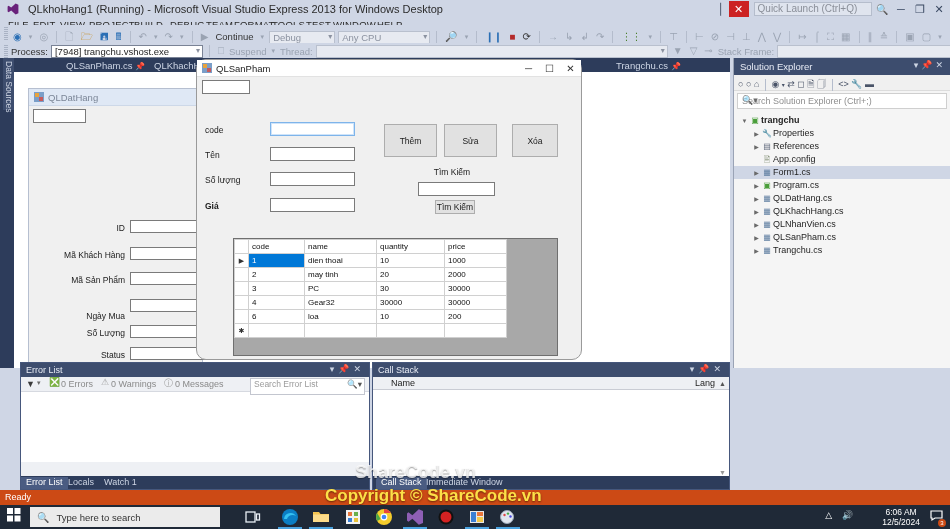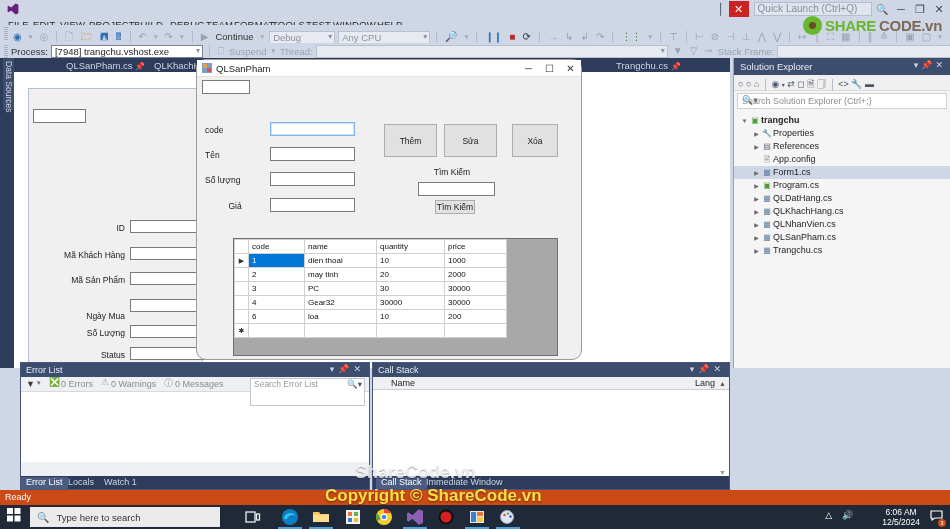--- a/index.html
+++ b/index.html
@@ -103,21 +103,21 @@
   .panel { position:absolute; background:#eef0f4; border:1px solid #46577c; }
   .p-hdr { height:14px; background:#3d4d6e; color:#e8ecf5; font-size:9px; padding:2px 0 0 5px; position:relative; }
   .p-hdr .ctr { position:absolute; right:4px; top:1px; color:#cdd5e4; font-size:9px; letter-spacing:4px; }
   .p-tool { height:15px; background:#eef0f4; border-bottom:1px solid #d6d9e0; font-size:9px; color:#3a3a3a; position:relative; }
   .p-cols { height:14px; background:#eef0f4; border-bottom:1px solid #c9ccd4; font-size:9px; color:#1e1e1e; position:relative; }
   .p-cols span { position:absolute; top:1px; }
   .p-body { background:#fff; }
   .p-tabs { position:absolute; bottom:0; left:0; height:13px; width:100%; background:#2d3c5b; }
   .p-tabs .t { position:absolute; top:1px; height:12px; font-size:9px; color:#cdd5e4; padding:0 5px; }
   .p-tabs .t.sel { background:#4a5c82; color:#fff; }
-  .srchbox { position:absolute; right:4px; top:1px; width:115px; height:28px; background:#fff; border:1px solid #c3c6cf; font-size:8.5px; color:#9a9a9a; padding:0 12px 0 3px; line-height:11px; }
+  .srchbox { position:absolute; right:4px; top:1px; width:115px; height:17px; background:#fff; border:1px solid #c3c6cf; font-size:8.5px; color:#9a9a9a; padding:0 12px 0 3px; line-height:11px; }
   .srchbox .mg { position:absolute; right:2px; top:0px; color:#555; }
 
   
   .statusbar { position:absolute; left:0; top:490px; width:950px; height:18px; background:#cc4a15; color:#fff; font-size:9px; padding:2px 0 0 5px; }
 
   
   .taskbar { position:absolute; left:0; top:505px; width:950px; height:24px; background:#1f2937; }
   .tb-start { position:absolute; left:4px; top:3px; width:20px; height:18px; color:#fff; font-size:13px; text-align:center; line-height:18px; }
   .tb-search { position:absolute; left:30px; top:2px; width:190px; height:20px; background:#ebebeb; display:flex; align-items:center; padding-left:7px; gap:7px; }
   .tb-search .mg { font-size:10px; color:#333; }
@@ -142,20 +142,21 @@
 <body>
 
 <div class="ide">
 
   <div class="titlebar">
     <div class="tb-icon">
       <svg width="12" height="12" viewBox="0 0 12 12">
           <path d="M8.6 0.6 11.4 1.8v8.4L8.6 11.4 4.2 7.4 1.6 9.3 0.6 8.6V3.4L1.6 2.7 4.2 4.6z" fill="#68217a"></path>
         </svg>
     </div>
+    <div class="tb-title">QLkhoHang1 (Running) - Microsoft Visual Studio Express 2013 for Windows Desktop</div>
     <div class="tb-right">
       <span class="feedback-ico">⎮</span>
       <span class="redmark">✕</span>
       <div class="ql-box">Quick Launch (Ctrl+Q)</div>
       <span class="ql-srch">🔍</span>
       <span class="winbtn">─</span>
       <span class="winbtn">❐</span>
       <span class="winbtn">✕</span>
     </div>
   </div>
@@ -274,20 +275,30 @@
 
   <div class="docarea"></div>
 
   <div class="vscroll">
     <div class="up">▲</div>
     <div class="thumb"></div>
     <div class="dn">▼</div>
   </div>
 
   <div class="wform" style="left:28px; top:88px; width:175px; height:280px; background:#f0f0f0; border-color:#b6bfd0;">
+    <div class="wf-title" style="background:#dfe8f5; border-bottom:1px solid #cdd8e8;">
+      <span class="ic">
+        <svg width="10" height="10" viewBox="0 0 10 10">
+            <rect x="0" y="0" width="10" height="10" fill="#7a9ec8"></rect>
+            <rect x="1" y="1" width="4" height="4" fill="#e8a33d"></rect>
+            <rect x="5" y="5" width="4" height="4" fill="#c75b5b"></rect>
+          </svg>
+      </span>
+      <span class="tx" style="color:#7b8697">QLDatHang</span>
+    </div>
     <div class="wf-txt" style="left:4px; top:20px; width:53px; height:14px;"></div>
 
     <span class="wf-lbl" style="left:20px; top:134px; width:76px;">ID</span>
     <div class="wf-txt" style="left:101px; top:131px; width:90px;"></div>
 
     <span class="wf-lbl" style="left:12px; top:161px; width:84px;">Mã Khách Hàng</span>
     <div class="wf-txt" style="left:101px; top:158px; width:90px;"></div>
 
     <span class="wf-lbl" style="left:12px; top:186px; width:84px;">Mã Sản Phẩm</span>
     <div class="wf-txt" style="left:101px; top:183px; width:90px;"></div>
@@ -325,21 +336,21 @@
 
     <span class="wf-lbl" style="left:8px; top:65px; width:60px; text-align:left;">code</span>
     <div class="wf-txt focus" style="left:73px; top:62px; width:85px; height:14px;"></div>
 
     <span class="wf-lbl" style="left:8px; top:90px; width:60px; text-align:left;">Tên</span>
     <div class="wf-txt" style="left:73px; top:87px; width:85px; height:14px;"></div>
 
     <span class="wf-lbl" style="left:8px; top:115px; width:60px; text-align:left;">Số lượng</span>
     <div class="wf-txt" style="left:73px; top:112px; width:85px; height:14px;"></div>
 
-    <span class="wf-lbl" style="left:8px; top:141px; width:60px; text-align:center;">Giá</span>
+    <span class="wf-lbl" style="left:8px; top:141px; width:60px; text-align:left;font-weight:bold;">Giá</span>
     <div class="wf-txt" style="left:73px; top:138px; width:85px; height:14px;"></div>
 
     <div class="wf-btn" style="left:187px; top:64px; width:53px; height:33px;">Thêm</div>
     <div class="wf-btn" style="left:247px; top:64px; width:53px; height:33px;">Sửa</div>
     <div class="wf-btn" style="left:315px; top:64px; width:46px; height:33px;">Xóa</div>
 
     <span class="wf-lbl" style="left:225px; top:107px; width:60px; text-align:center;">Tìm Kiếm</span>
     <div class="wf-txt" style="left:221px; top:122px; width:77px; height:14px;"></div>
     <div class="wf-btn" style="left:238px; top:140px; width:40px; height:14px;">Tìm Kiếm</div>
 
@@ -510,25 +521,20 @@
     </div>
     <div class="p-body" style="height:87px; position:relative;">
       <span style="position:absolute;right:3px;bottom:1px;color:#999;font-size:7px">▼</span>
     </div>
     <div class="p-tabs">
       <div class="t sel" style="left:3px">Call Stack</div>
       <div class="t" style="left:48px">Immediate Window</div>
     </div>
   </div>
 
-  <div class="logo">
-    <div class="disk"></div>
-    <span class="t1">SHARE</span>
-    <span class="t2">CODE.vn</span>
-  </div>
 
 </div>
 
 <div class="statusbar">
   <span>Ready</span>
 </div>
 
 <div class="wm wm-mid">ShareCode.vn</div>
 <div class="wm wm-copy">Copyright © ShareCode.vn</div>
 

